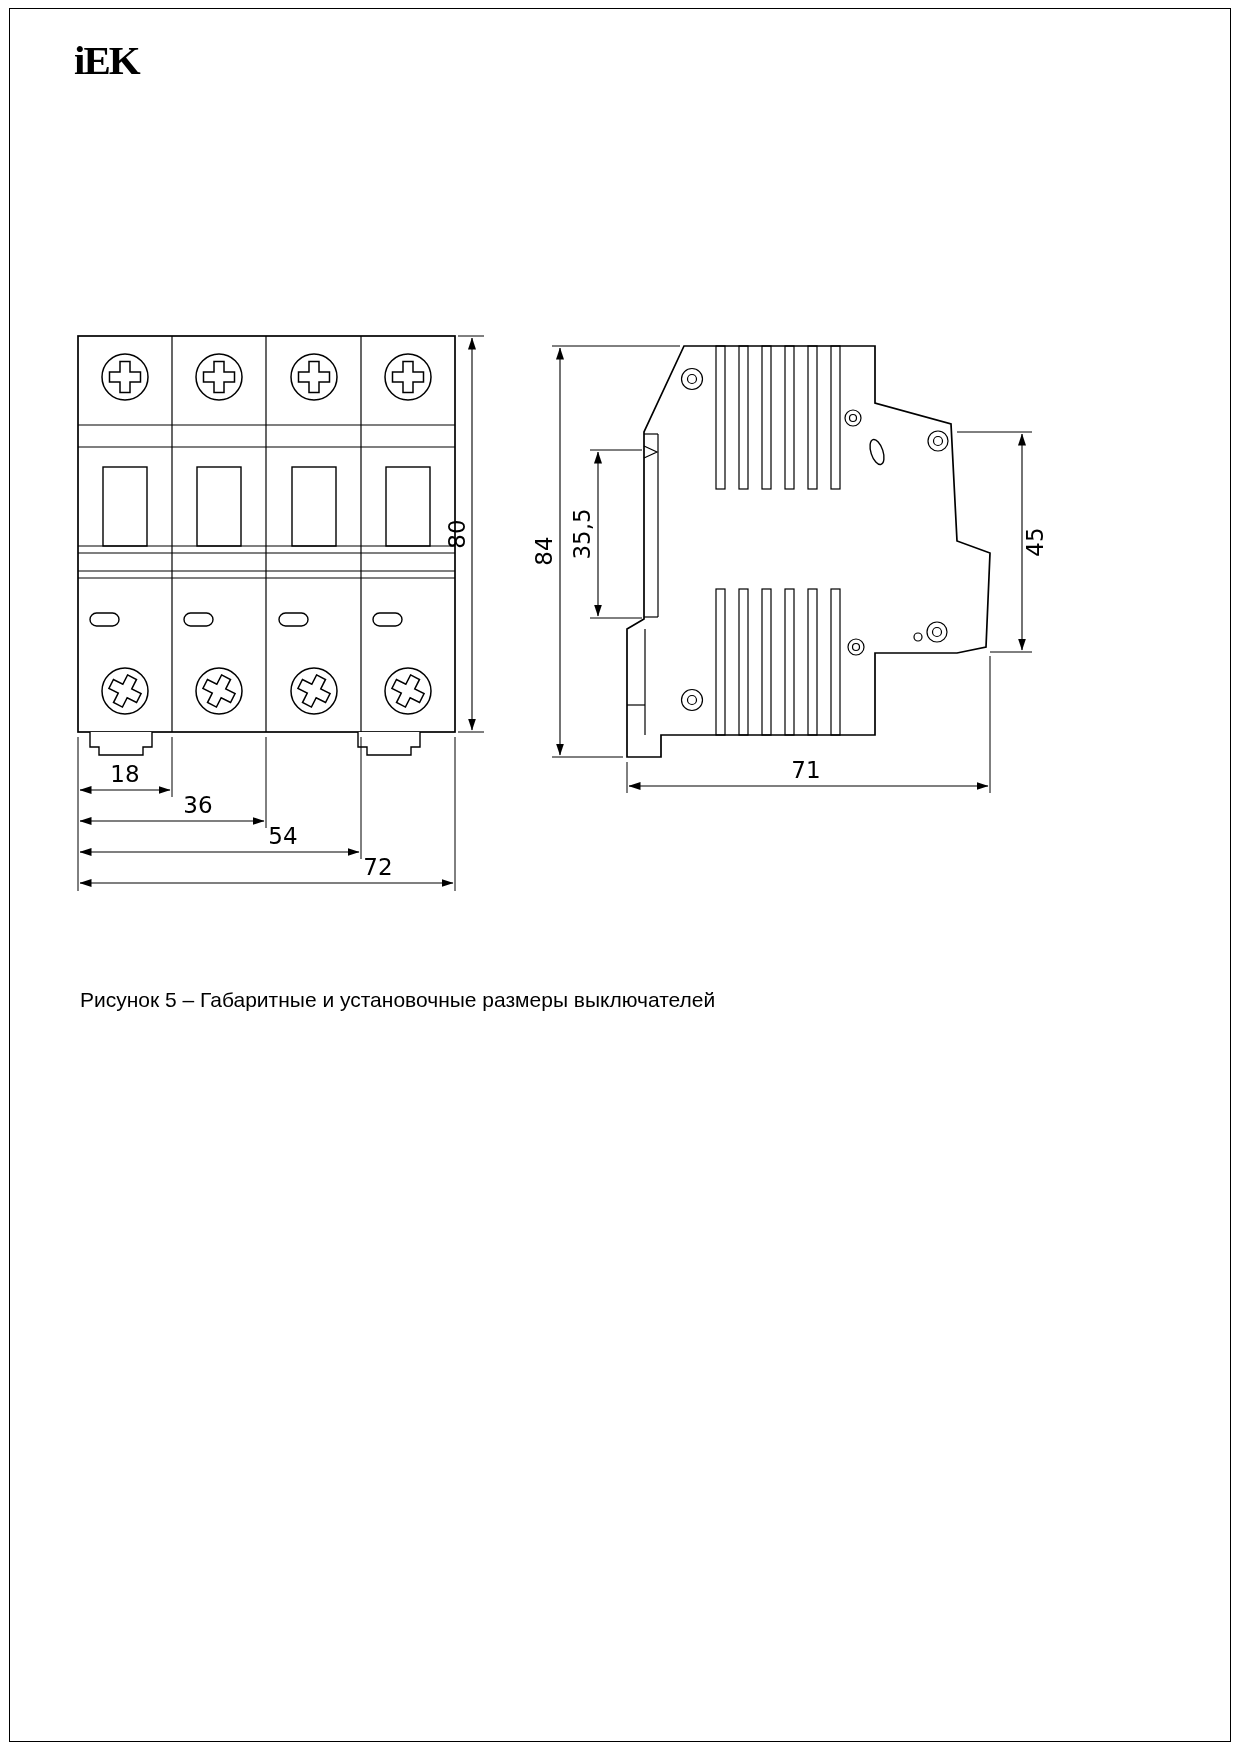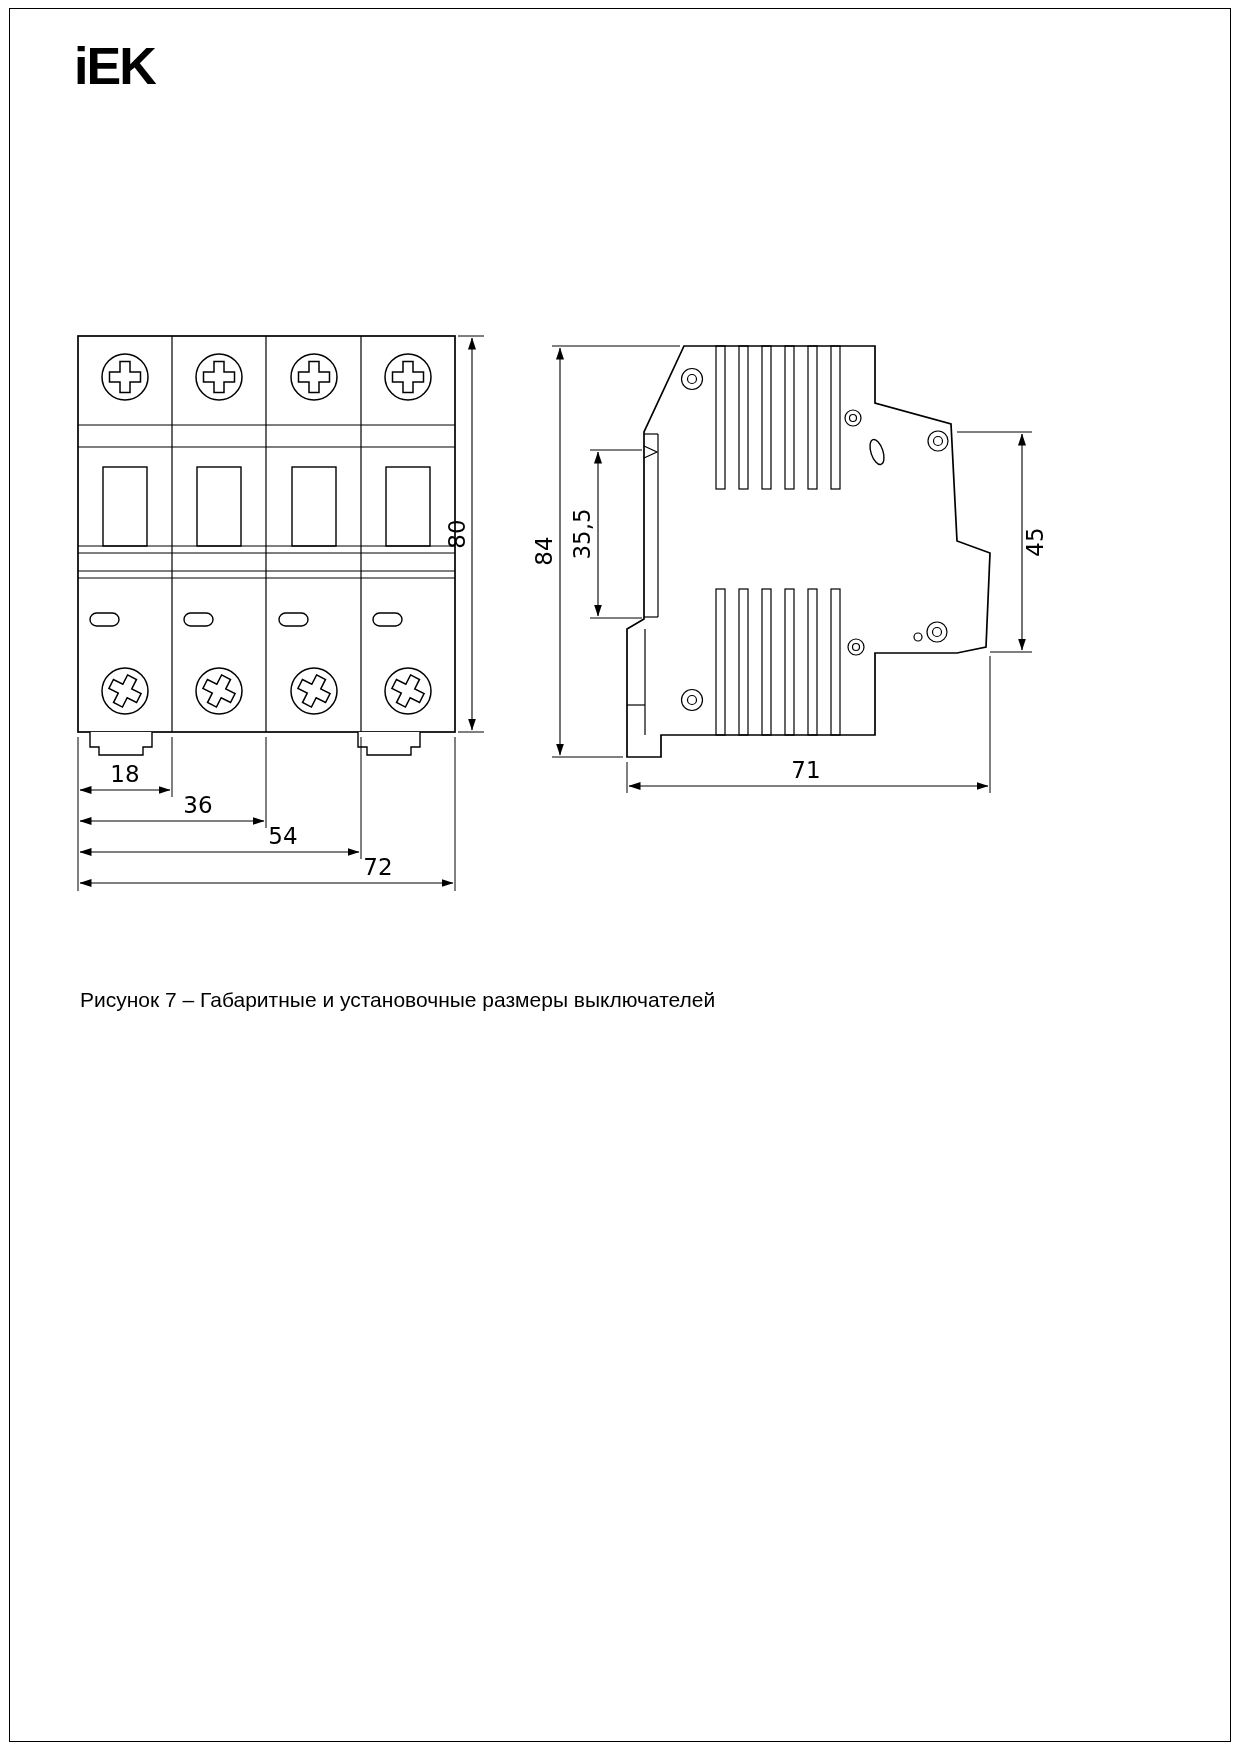--- a/index.html
+++ b/index.html
@@ -12,23 +12,23 @@
   }
   .page-frame{
     position:absolute;
     left:9px;top:8px;right:9px;bottom:8px;
     border:1.5px solid #000;
     pointer-events:none;
   }
   .logo{
     position:absolute;
     left:74px;top:40px;
-    font-family:Liberation Sans, sans-serif;
+    font-family:Liberation Serif, serif;
     font-weight:800;
-    font-size:52px;
+    font-size:41px;
     letter-spacing:-2px;
     color:#000;
     line-height:1;
   }
   .caption{
     position:absolute;
     left:80px;top:988px;
     font-size:21px;
     color:#000;
   }
@@ -217,15 +217,15 @@
       <line class="dimline" x1="1022" y1="434" x2="1022" y2="650" marker-start="url(#ah)" marker-end="url(#ah)"></line>
       <text class="dimtxt" x="1043" y="542" text-anchor="middle" transform="rotate(-90 1043 542)">45</text>
 
       <line class="extline" x1="627" y1="762" x2="627" y2="793"></line>
       <line class="extline" x1="990" y1="656" x2="990" y2="793"></line>
       <line class="dimline" x1="629" y1="786" x2="988" y2="786" marker-start="url(#ah)" marker-end="url(#ah)"></line>
       <text class="dimtxt" x="806" y="778" text-anchor="middle">71</text>
     </g>
   </svg>
 
-  <div class="caption">Рисунок 7 – Габаритные и установочные размеры выключателей</div>
+  <div class="caption">Рисунок 5 – Габаритные и установочные размеры выключателей</div>
 
 </div>
 
 </body></html>

